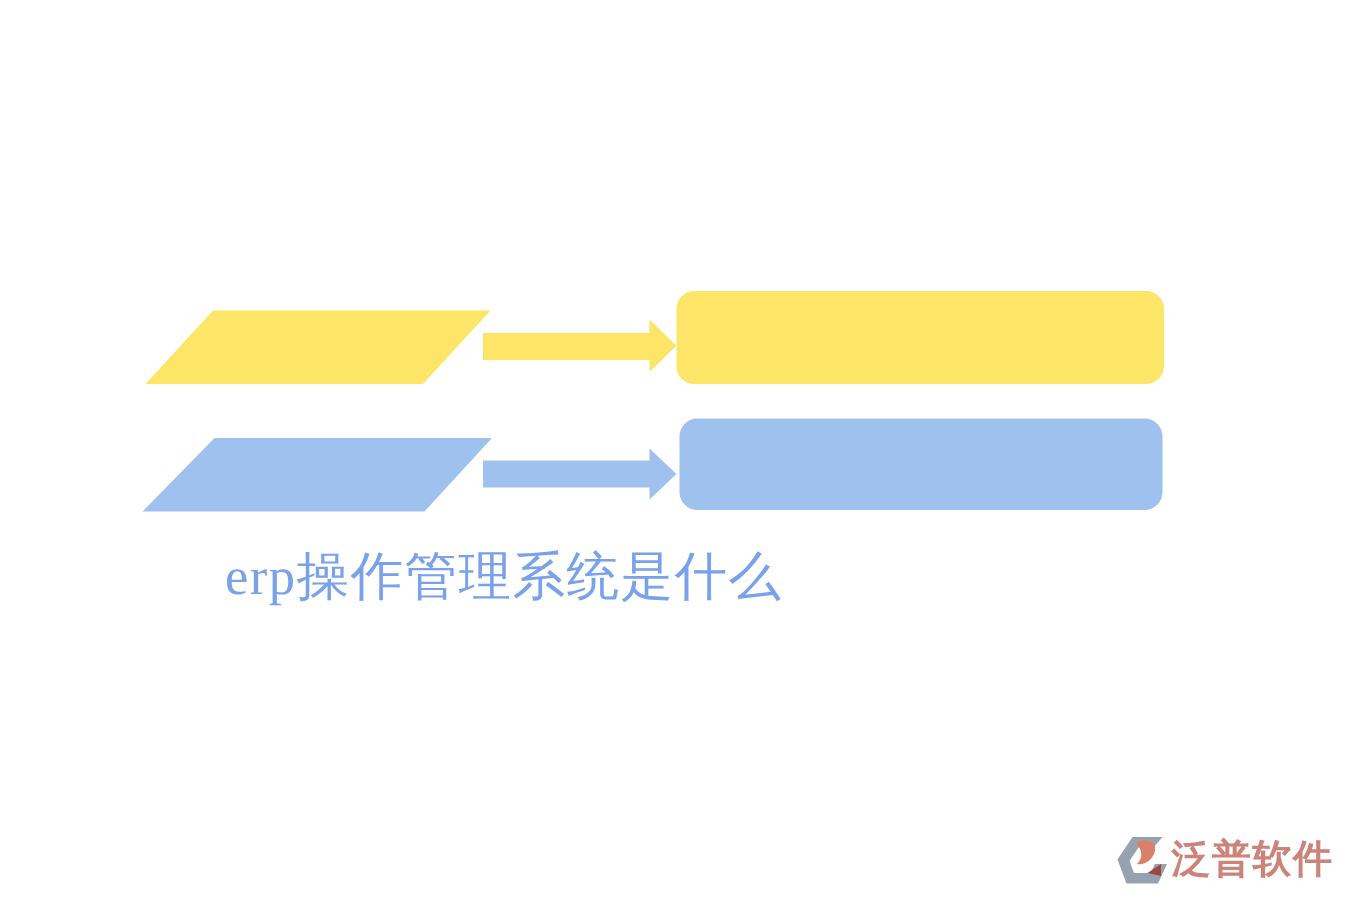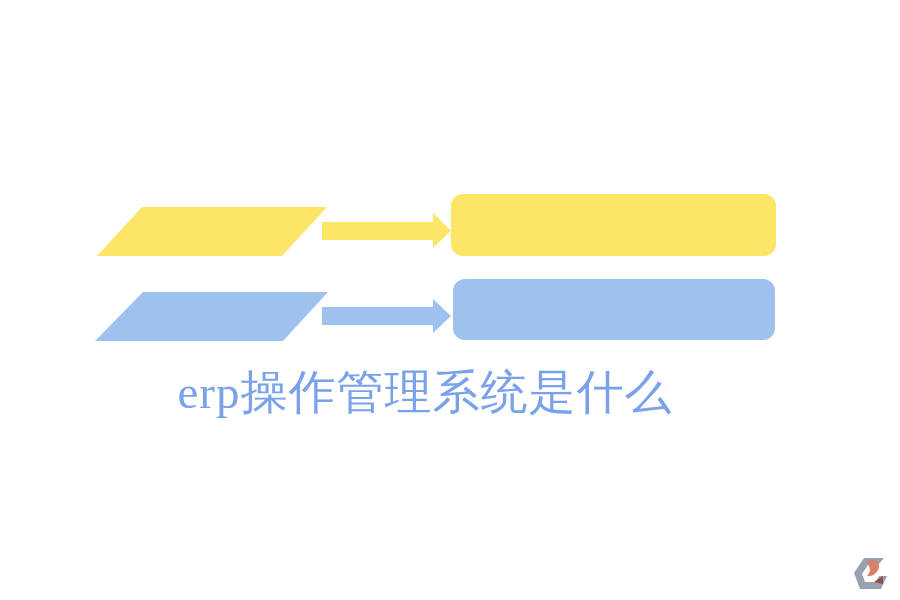--- a/index.html
+++ b/index.html
@@ -14,22 +14,21 @@
   .diagram-svg {
     position: absolute;
     left: 0; top: 0;
     width: 900px; height: 600px;
   }
   .title {
     position: absolute;
     left: 150px;
     top: 361px;
     width: 550px;
-    text-align: center;
-    font-size: 47px;
+    font-size: 35px;
     letter-spacing: 1px;
     color: #7AA2EA;
     white-space: nowrap;
   }
   .watermark {
     position: absolute;
     right: 11px;
     bottom: 9px;
     text-align: center;
   }
@@ -73,16 +72,17 @@
 
   <div class="title">erp操作管理系统是什么</div>
 
   <div class="watermark">
     <div class="brand-row">
       <svg class="logo-icon-svg" viewBox="0 0 36 35" xmlns="http://www.w3.org/2000/svg">
         <path d="M11,2 L31,2 L25,9 L15,9 L9,18 L12,26 L23,26 L26,20 L34,20 L28,33 L7,33 L1,17 Z" fill="#96A2B0"></path>
         <path d="M13,6 C20,2 27,5 26,11 C25,17 19,21 14,20 C18,16 18,11 13,6 Z" fill="#DA8069"></path>
         <path d="M21,26 L30,20 L30,28 Z" fill="#9C4A40"></path>
       </svg>
+      <span class="brand">泛普软件</span>
     </div>
   </div>
 
 </div>
 
 </body></html>

